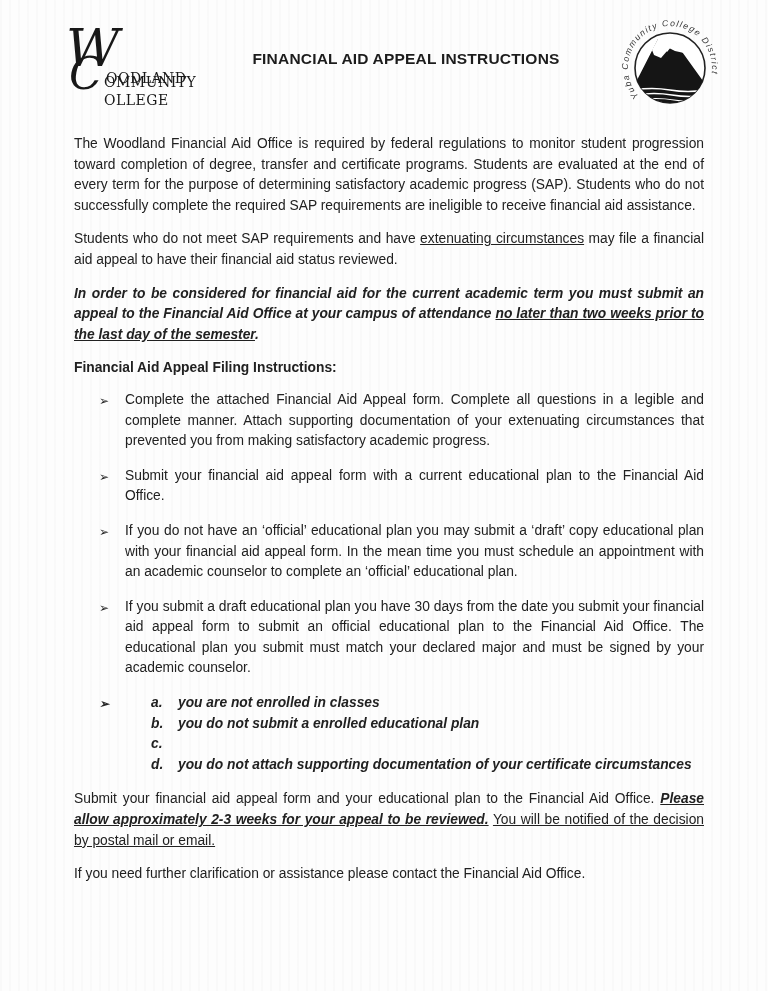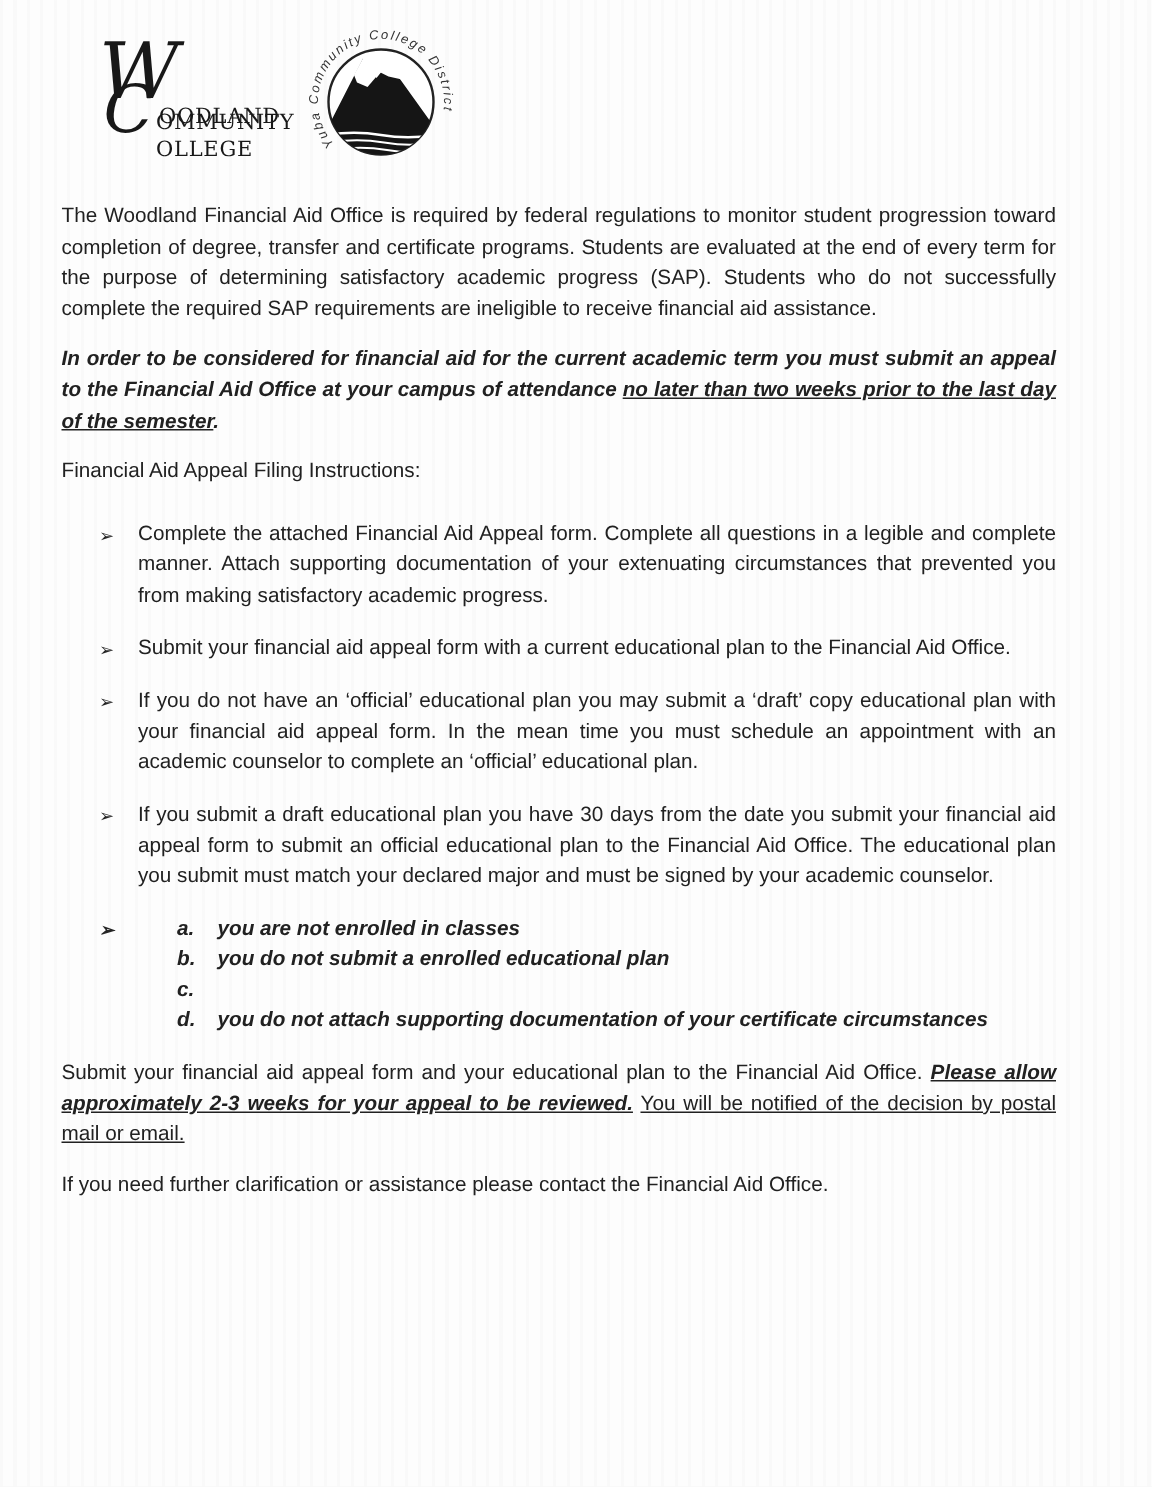--- a/index.html
+++ b/index.html
@@ -29,29 +29,29 @@
   .logo-l1{left:40px;top:45px;}
   .logo-l2{left:38px;top:49px;text-align:right;}
   .logo-l3{left:38px;top:67px;}
   .title{
     flex:1;margin:40px 6px 0 6px;text-align:center;
     font-size:15.5px;font-weight:bold;letter-spacing:0.2px;color:#1c1c1c;
   }
   .seal{flex:none;width:112px;height:104px;}
   
   .doc-body{
-    margin-top:16px;padding:0 64px 0 41px;
+    margin-top:16px;padding:0 64px 0 74px;
     font-size:13.8px;line-height:20.6px;text-align:justify;color:#212121;
   }
   .para{margin:0 0 13px 0;}
   .bold{font-weight:bold;font-style:italic;}
   .u{text-decoration:underline;}
   .section-heading{
-    font-size:13.8px;line-height:20.6px;font-weight:normal;
-    margin:0 0 21px 0;text-align:left;
+    font-size:13.8px;line-height:20.6px;font-weight:bold;
+    margin:0 0 11px 0;text-align:left;
   }
   ul.bullets{list-style:none;margin:0 0 0 0;padding:0;}
   ul.bullets>li{display:flex;margin:0 0 14px 0;padding-left:25px;}
   .marker{flex:none;width:26px;font-size:12px;padding-top:1px;color:#262626;}
   .btext{flex:1;text-align:justify;}
   ol.subitems{list-style:none;margin:0;padding:0 0 0 26px;}
   ol.subitems li{display:flex;}
   .sm{flex:none;width:27px;}
   .closing-2{}
 </style>
@@ -63,20 +63,21 @@
   <header class="header">
 
     <div class="logo">
       <span class="big logo-w">W</span>
       <span class="big logo-c">C</span>
       <span class="small logo-l1">OODLAND</span>
       <span class="small logo-l2">OMMUNITY</span>
       <span class="small logo-l3">OLLEGE</span>
     </div>
 
+    <h1 class="title">FINANCIAL AID APPEAL INSTRUCTIONS</h1>
 
     <div class="seal">
       <svg width="112" height="104" viewBox="0 0 112 104">
         <defs>
           <path id="ringArc" d="M 26.3,87.7 A 42,42 0 1 1 85.7,87.7" fill="none"></path>
           <clipPath id="sealClip">
               <circle cx="56" cy="58" r="35"></circle>
             </clipPath>
         </defs>
         <circle cx="56" cy="58" r="35" fill="#ffffff" stroke="#222222" stroke-width="1.6"></circle>
@@ -93,20 +94,21 @@
           <textPath href="#ringArc" startOffset="2">Yuba Community College District</textPath>
         </text>
       </svg>
     </div>
   </header>
 
   <main class="doc-body">
 
     <p class="para">The Woodland Financial Aid Office is required by federal regulations to monitor student progression toward completion of degree, transfer and certificate programs. Students are evaluated at the end of every term for the purpose of determining satisfactory academic progress (SAP).  Students who do not successfully complete the required SAP requirements are ineligible to receive financial aid assistance.</p>
 
+    <p class="para"><span>Students who do not meet SAP requirements and have </span><span class="u">extenuating circumstances</span><span> may file a financial aid appeal to have their financial aid status reviewed.</span></p>
 
     <p class="para bold"><span>In order to be considered for financial aid for the current academic term you must submit an appeal to the Financial Aid Office at your campus of attendance </span><span class="u">no later than two weeks prior to the last day of the semester</span><span>.</span></p>
 
     <h2 class="section-heading">Financial Aid Appeal Filing Instructions:</h2>
 
     <ul class="bullets">
 
       <li>
         <span class="marker">➢</span>
         <span class="btext">Complete the attached Financial Aid Appeal form. Complete all questions in a legible and complete manner.  Attach supporting documentation of your extenuating circumstances that prevented you from making satisfactory academic progress.</span>

